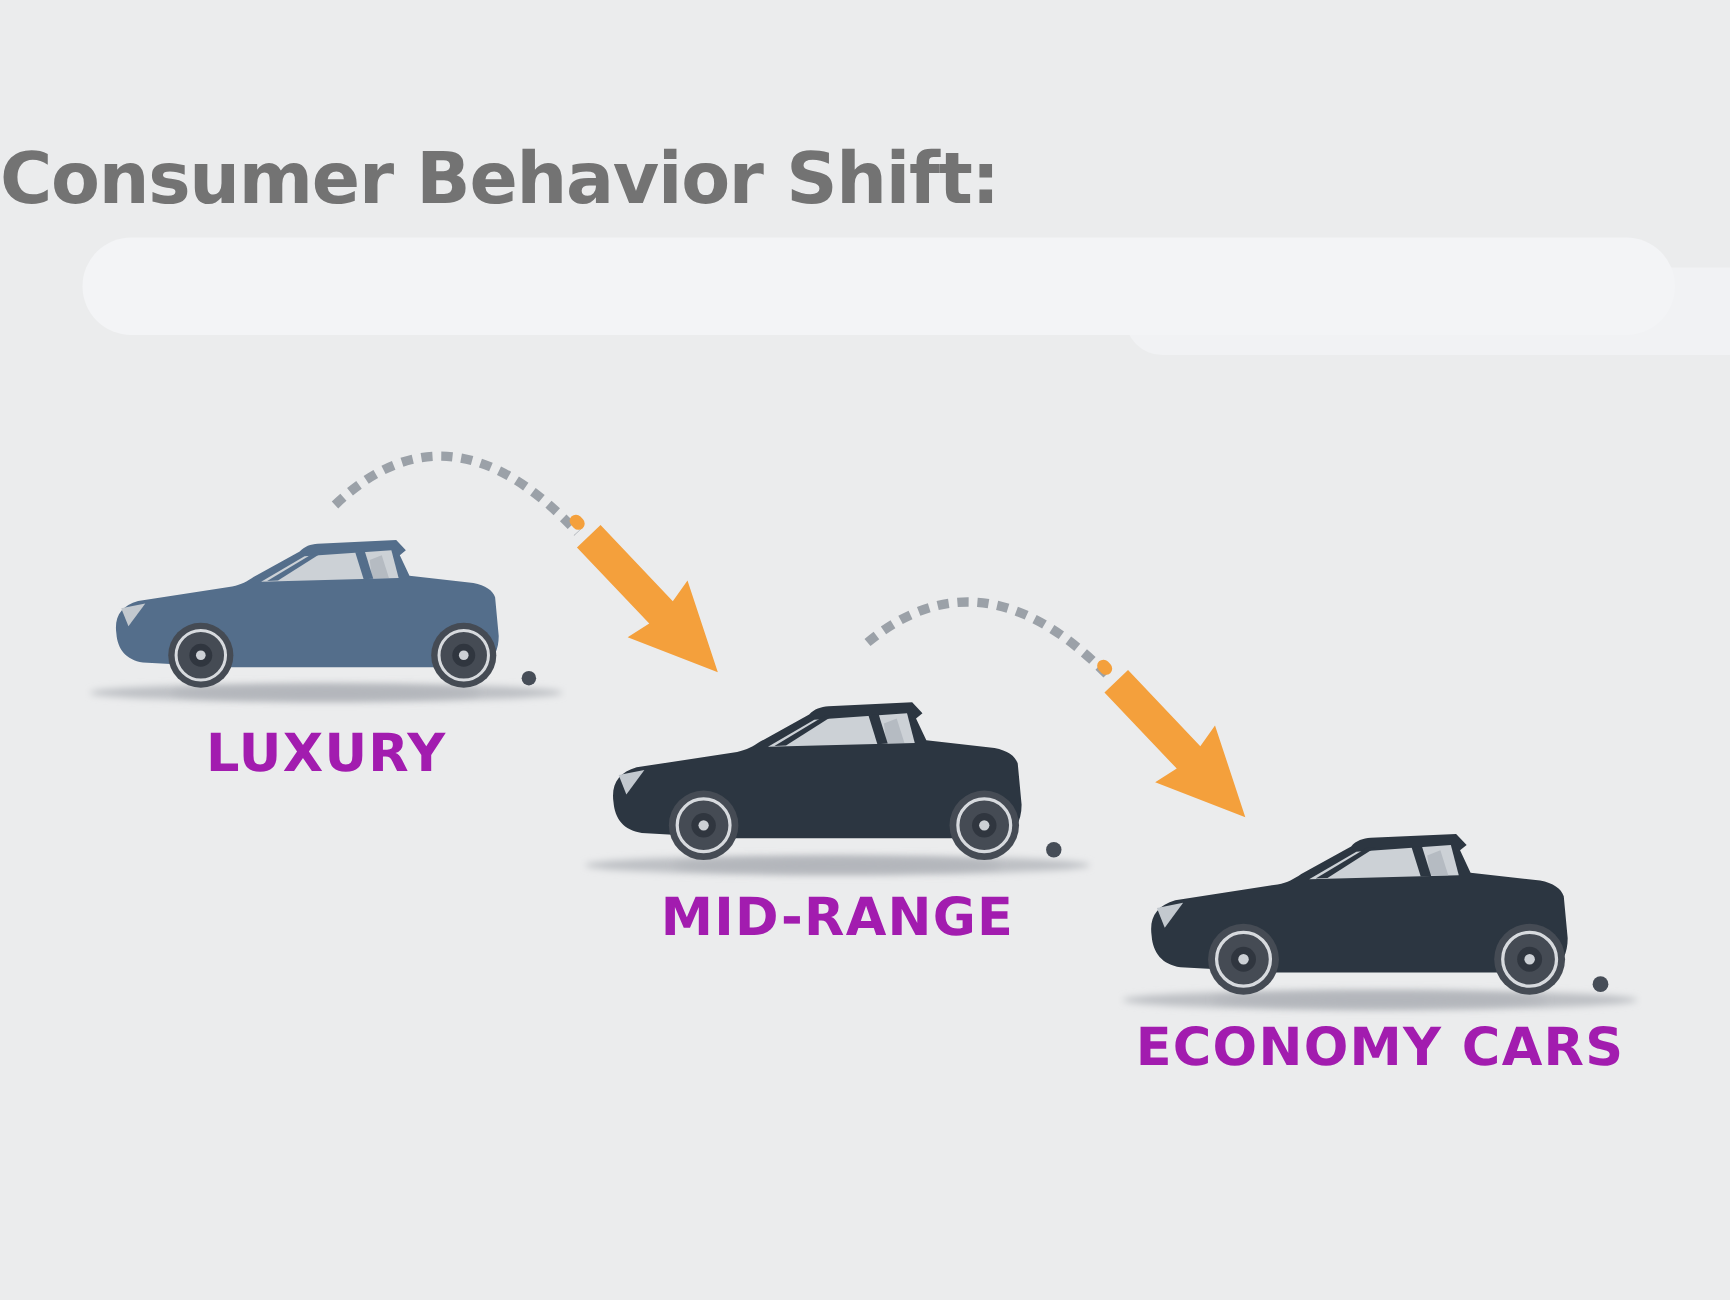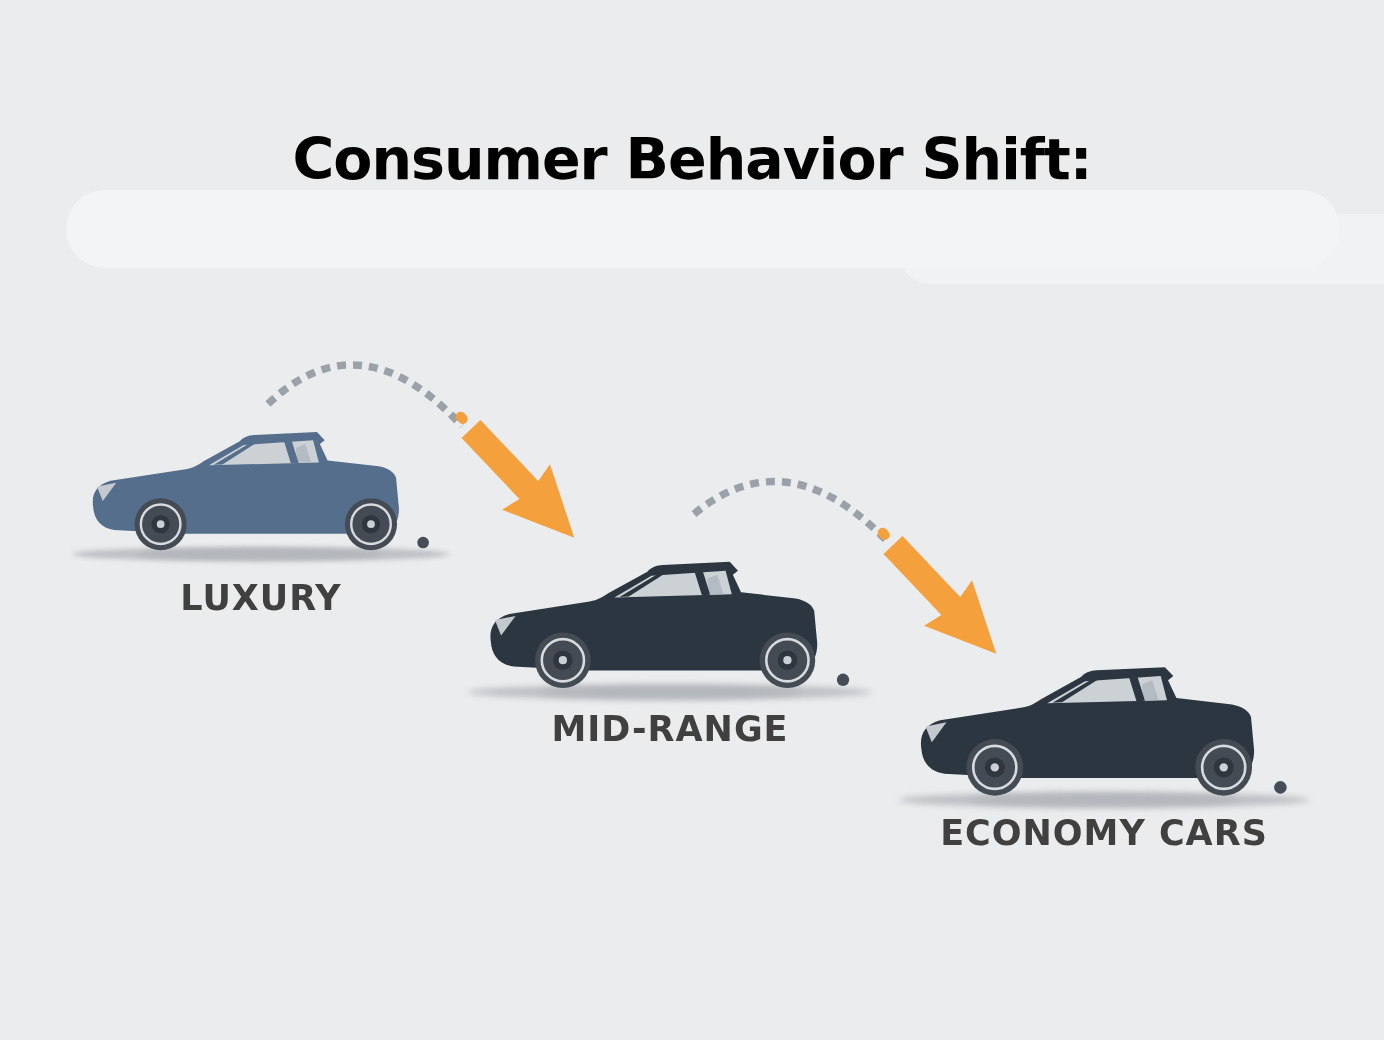--- a/index.html
+++ b/index.html
@@ -11,30 +11,30 @@
   .defs{position:absolute;width:0;height:0;overflow:hidden;}
   .band{
     position:absolute;left:66px;top:190px;width:1274px;height:78px;
     background:#f3f4f6;border-radius:42px;
   }
   .band-tail{
     position:absolute;left:900px;top:214px;width:484px;height:70px;
     background:#f1f2f4;border-radius:30px 0 0 30px;
   }
   .title{
-    position:absolute;left:0;right:0;top:110px;margin:16px;
-    text-align:center;font-size:57px;font-weight:bold;letter-spacing:-1px;
-    color:#000000;
+    position:absolute;left:0;right:0;top:110px;margin:0;
+    text-align:left;font-size:57px;font-weight:bold;letter-spacing:-1px;
+    color:#737373;
   }
   .overlay{position:absolute;left:0;top:0;pointer-events:none;}
   .car-group{position:absolute;margin:0;padding:0;}
   .car{display:block;width:100%;height:auto;}
   .car-label{
-    display:block;text-align:center;font-size:35px;font-weight:bold;
-    letter-spacing:1px;color:#404040;
+    display:block;text-align:center;font-size:42px;font-weight:bold;
+    letter-spacing:1px;color:#a21caf;
   }
   .lbl-luxury{margin-top:8px;}
   .lbl-mid{margin-top:0px;}
   .lbl-economy{margin-top:-4px;}
 </style>
 </head>
 <body>
 
 <div class="canvas">
 

